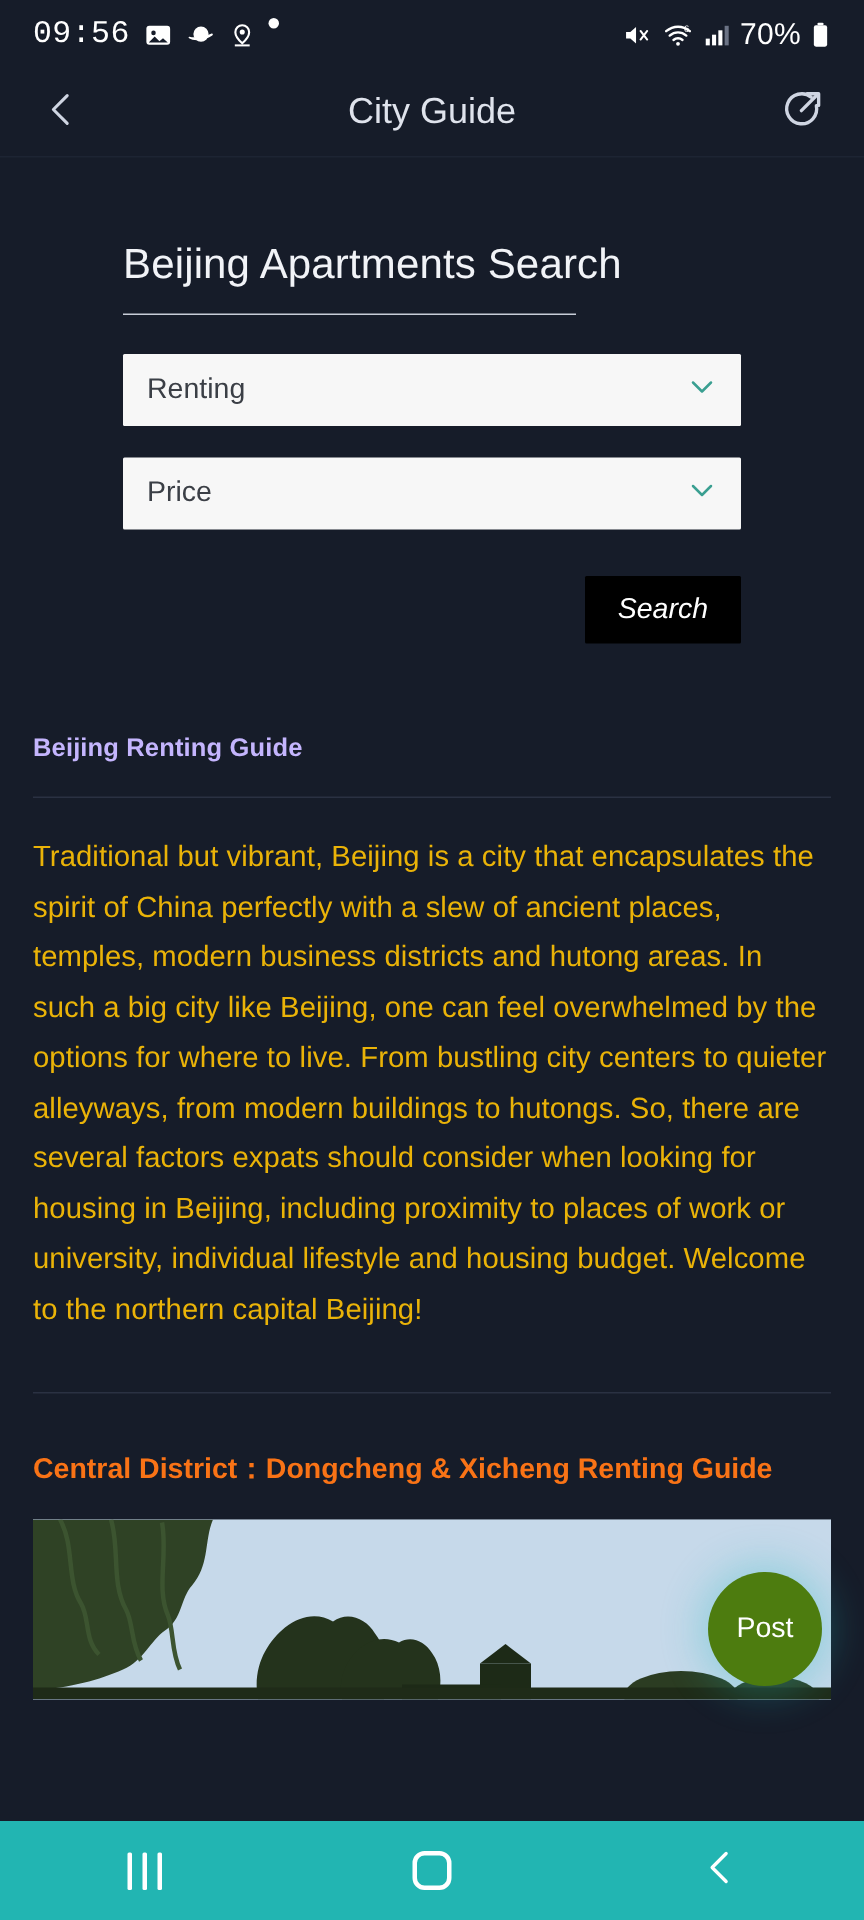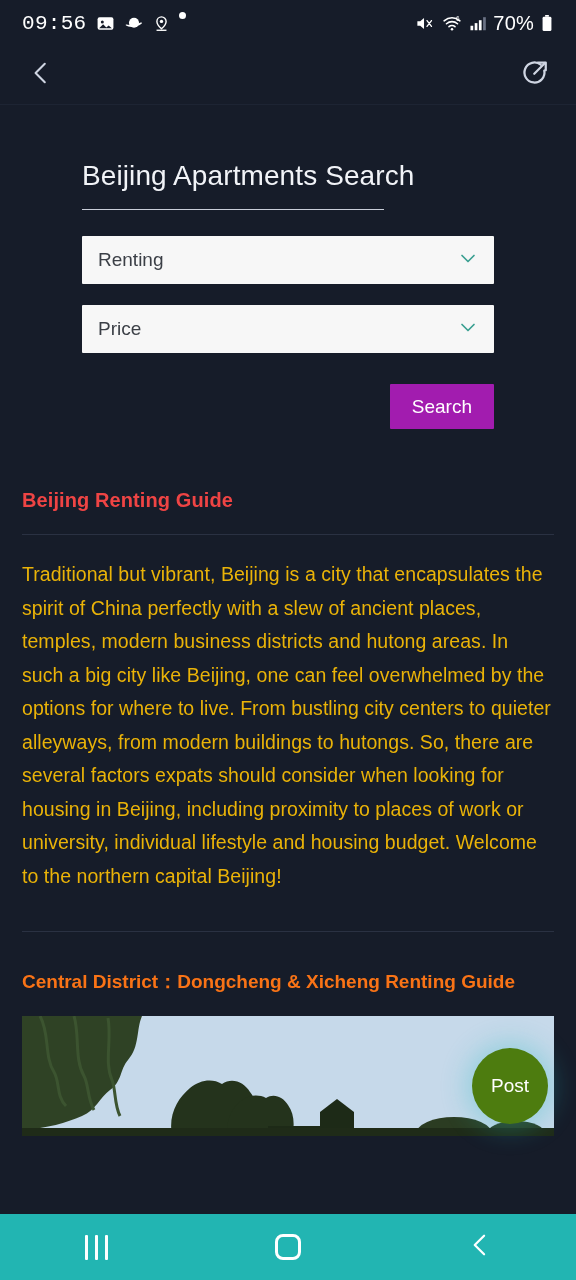--- a/index.html
+++ b/index.html
@@ -48,28 +48,29 @@
   .select {
     position:relative; width:412px; height:48px; background:#f7f7f7;
     display:flex; align-items:center; padding:0 16px; margin-bottom:21px;
     border-radius:1px;
   }
   .select-label { font-size:19px; color:#3b3f46; }
   .chev { position:absolute; right:14px; top:50%; transform:translateY(-50%); }
 
   .search-row { padding:10px 82px 0 0; display:flex; justify-content:flex-end; }
   .search-btn {
-    background:#a21caf; color:#ffffff; font-size:19px;
+    background:#000000; color:#ffffff; font-size:19px;
     padding:13px 22px; border:none; border-radius:1px; cursor:pointer;
     line-height:1;
+    font-style:italic;
   }
 
   .section { padding:0 22px; }
   .section-heading {
-    font-size:20px; font-weight:bold; color:#ef4444; letter-spacing:.1px;
+    font-size:17px; font-weight:bold; color:#c4b5fd; letter-spacing:.1px;
     padding-top:60px;
   }
   .hr { height:1px; background:#2a3142; margin-top:22px; }
 
   .body-text {
     font-size:19.5px; line-height:33.5px; color:#eab308;
     padding-top:23px; letter-spacing:.05px;
   }
 
   .hr2 { height:1px; background:#2a3142; margin-top:38px; }
@@ -171,20 +172,21 @@
   </div>
 
   <div class="header">
     <div class="hdr-btn">
       <span>
         <svg width="26" height="26" viewBox="0 0 24 24">
             <path d="M15.5 3.5L7 12l8.5 8.5" fill="none" stroke="#cfd5e2" stroke-width="1.9" stroke-linecap="round" stroke-linejoin="round"></path>
           </svg>
       </span>
     </div>
+    <div class="header-title">City Guide</div>
     <div class="hdr-btn">
       <span>
         <svg width="30" height="30" viewBox="0 0 24 24">
           <path d="M16.6 5.4A8 8 0 1 0 19.4 10" fill="none" stroke="#cfd5e2" stroke-width="1.8" stroke-linecap="round"></path>
           <path d="M11.4 12.6L20 4" fill="none" stroke="#cfd5e2" stroke-width="1.8" stroke-linecap="round"></path>
           <path d="M14.4 3.6H20.6v6.2" fill="none" stroke="#cfd5e2" stroke-width="1.8" stroke-linecap="round" stroke-linejoin="round"></path>
         </svg>
       </span>
     </div>
   </div>

